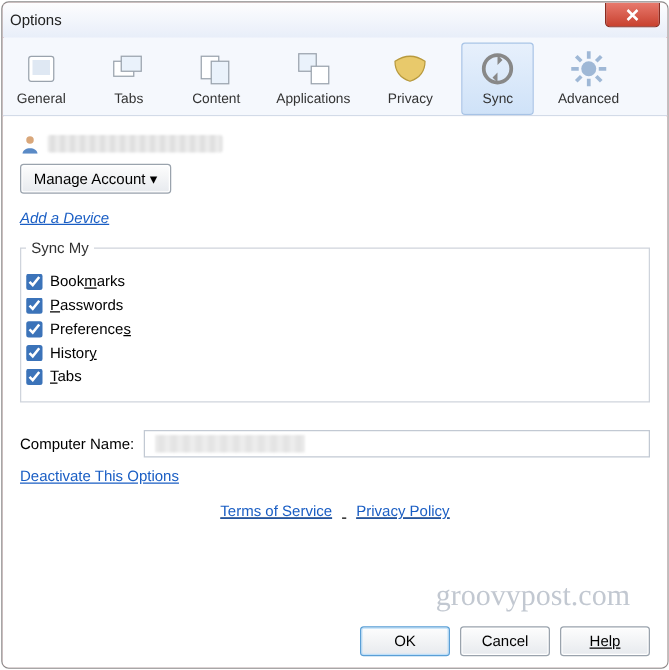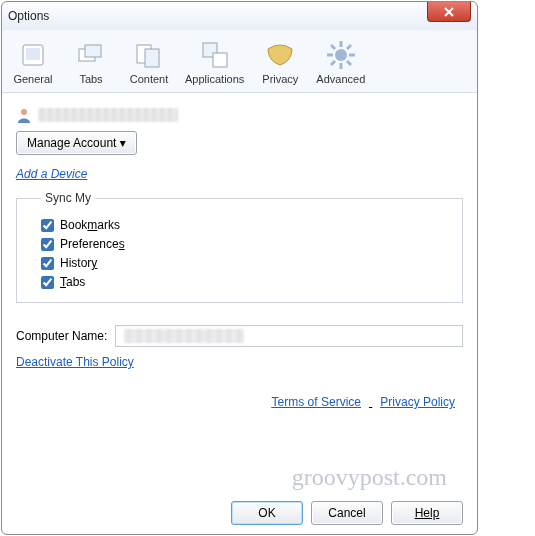--- a/index.html
+++ b/index.html
@@ -1,41 +1,41 @@
 <!DOCTYPE html>
 <html><head>
 <meta charset="utf-8">
 <style>
 * { box-sizing: border-box; margin: 0; padding: 0; }
 body { font-family: "Segoe UI", Tahoma, sans-serif; font-size: 12px; background: #fff; width: 535px; height: 536px; overflow: hidden; position: relative; }
-.window { border: 1px solid #8a8a8a; border-radius: 6px; overflow: hidden; background: linear-gradient(#f4f7fc, #e9eef7); width: 477px; height: 534px; margin:1px; box-shadow: 0 0 0 1px #b33 inset;}
+.window { border: 1px solid #8a8a8a; border-radius: 6px; overflow: hidden; background: linear-gradient(#f4f7fc, #e9eef7); width: 534px; height: 534px; margin:1px; box-shadow: 0 0 0 1px #b33 inset;}
 .titlebar { height: 28px; display: flex; align-items: center; padding: 0 6px; background: linear-gradient(#fdfdfe,#e8eef9); position: relative; }
 .titlebar .title { font-size: 12px; color: #222; }
 .closebtn { position: absolute; right: 6px; top: 0; width: 44px; height: 20px; background: linear-gradient(#e87a6e,#c8412f); border: 1px solid #8b2b20; border-top:none; border-radius: 0 0 4px 4px; display:flex;align-items:center;justify-content:center;}
 .closebtn svg { width:10px;height:10px; }
-.toolbar { display:flex; background:#f5f8fd; border-bottom:1px solid #d3dbe8; padding: 4px 2px 0; gap:0; }
+.toolbar { display:flex; background:#f5f8fd; border-bottom:1px solid #d3dbe8; padding: 4px 2px 0; gap:12px; }
 .tool { flex:0 0 auto; text-align:center; padding: 4px 6px 6px; font-size:11px; color:#333; cursor:default; min-width:58px; border:1px solid transparent; border-radius:3px;}
 .tool.active { background: linear-gradient(#e7f0fc,#cfe2f8); border:1px solid #a7c3e6; }
 .tool .ic { height:32px; display:flex; align-items:center; justify-content:center; margin-bottom:2px;}
 .content { padding: 10px 14px; background:#fff; height: calc(100% - 28px - 62px); overflow:hidden; position:relative;}
 .userrow { display:flex; align-items:center; gap:6px; margin:4px 0 8px; }
 .avatar { width:16px; height:16px; }
 .blurbox { width:140px; height:14px; background: repeating-linear-gradient(90deg,#eee,#ddd 4px,#eee 8px); filter: blur(1px); border-radius:2px;}
 .btn { background: linear-gradient(#fdfdfd,#e7eaee); border:1px solid #9aa3ad; border-radius:3px; padding:4px 10px; font-size:12px; cursor:default; box-shadow: 0 0 0 1px #fff inset;}
 .btn.default { border:1px solid #5a9fd6; box-shadow: 0 0 0 1px #bfe0f9 inset; }
 .link { color:#1a5ec4; text-decoration:underline; cursor:pointer; font-size:12px; }
-fieldset { border:1px solid #cfd4dc; padding:8px 24px 8px; margin-top:10px; }
+fieldset { border:1px solid #cfd4dc; padding:8px 4px 8px; margin-top:10px; }
 legend { font-size:12px; padding:0 4px; color:#333;}
 .chk { display:flex; align-items:center; gap:6px; margin:5px 0; font-size:12px;}
 .chk input { width:13px; height:13px; accent-color:#3b73b9;}
 .under { text-decoration: underline; text-decoration-style: solid; }
 .section2 { margin-top:22px; }
 .row2 { display:flex; align-items:center; gap:8px; }
 .row2 input[type=text] { flex:1; border:1px solid #c2c9d3; padding:3px 6px; font-size:12px; height:22px; background:#fff;}
-.footer-links { text-align:right; margin-top:26px; font-size:12px;text-decoration:underline;}
+.footer-links { text-align:center; margin-top:14px; font-size:12px;text-decoration:underline;}
 .footer-links a { margin:0 8px; }
 .buttons { position:absolute; bottom:10px; right:14px; display:flex; gap:8px; }
 .buttons .btn { min-width:72px; }
 .watermark { position:absolute; right:30px; bottom:44px; color:#b8bfc9; font-size:24px; font-family: "Brush Script MT", cursive; pointer-events:none; opacity:.85;margin-left:43px;}
 .blurname { display:inline-block; width:120px; height:14px; background: repeating-linear-gradient(90deg,#eee,#e2e2e2 5px,#eee 10px); filter:blur(1px); vertical-align:middle;}
 </style>
 </head>
 <body>
 
 <div class="window">
@@ -86,20 +86,29 @@
         <div>Applications</div>
       </div>
       <div class="tool">
         <div class="ic">
           <svg width="32" height="32" viewBox="0 0 32 32">
             <path d="M4 10 Q16 2 28 10 Q28 22 16 26 Q4 22 4 10 Z" fill="#e8c96b" stroke="#b89a3e"></path>
           </svg>
         </div>
         <div>Privacy</div>
       </div>
+      <div class="tool active">
+        <div class="ic">
+          <svg width="32" height="32" viewBox="0 0 32 32">
+            <circle cx="16" cy="16" r="11" fill="none" stroke="#888" stroke-width="3"></circle>
+            <path d="M16 5 l4 4 -4 4 M16 27 l-4 -4 4 -4" fill="#888"></path>
+          </svg>
+        </div>
+        <div>Sync</div>
+      </div>
       <div class="tool">
         <div class="ic">
           <svg width="32" height="32" viewBox="0 0 32 32">
             <circle cx="16" cy="16" r="6" fill="#9fb8d6"></circle>
             <g stroke="#9fb8d6" stroke-width="3">
               <line x1="16" y1="2" x2="16" y2="8"></line>
               <line x1="16" y1="24" x2="16" y2="30"></line>
               <line x1="2" y1="16" x2="8" y2="16"></line>
               <line x1="24" y1="16" x2="30" y2="16"></line>
               <line x1="6" y1="6" x2="10" y2="10"></line>
@@ -128,20 +137,24 @@
 
     <fieldset>
       <legend>Sync My</legend>
       <div id="synclist">
           <label class="chk">
             <input type="checkbox" checked="" style="">
             <span>Book<span class="under">m</span>arks</span>
           </label>
           <label class="chk">
             <input type="checkbox" checked="" style="">
+            <span><span class="under">P</span>asswords</span>
+          </label>
+          <label class="chk">
+            <input type="checkbox" checked="" style="">
             <span>Preference<span class="under">s</span></span>
           </label>
           <label class="chk">
             <input type="checkbox" checked="" style="">
             <span>Histor<span class="under">y</span></span>
           </label>
           <label class="chk">
             <input type="checkbox" checked="" style="">
             <span><span class="under">T</span>abs</span>
           </label>
@@ -150,21 +163,21 @@
 
     <div class="section2">
       <div class="row2">
         <span>Computer Name:</span>
         <input type="text" value="" style="">
       </div>
       <div style="margin-top:2px; position:relative;">
         <span class="blurname" style="position:absolute; left:108px; top:-20px;"></span>
       </div>
       <div style="margin-top:8px;">
-        <a class="link">Deactivate This Policy</a>
+        <a class="link">Deactivate This Options</a>
       </div>
     </div>
 
     <div class="footer-links">
       <a class="link">Terms of Service</a>
       <a class="link">Privacy Policy</a>
     </div>
 
     <div class="watermark">groovypost.com</div>
 

